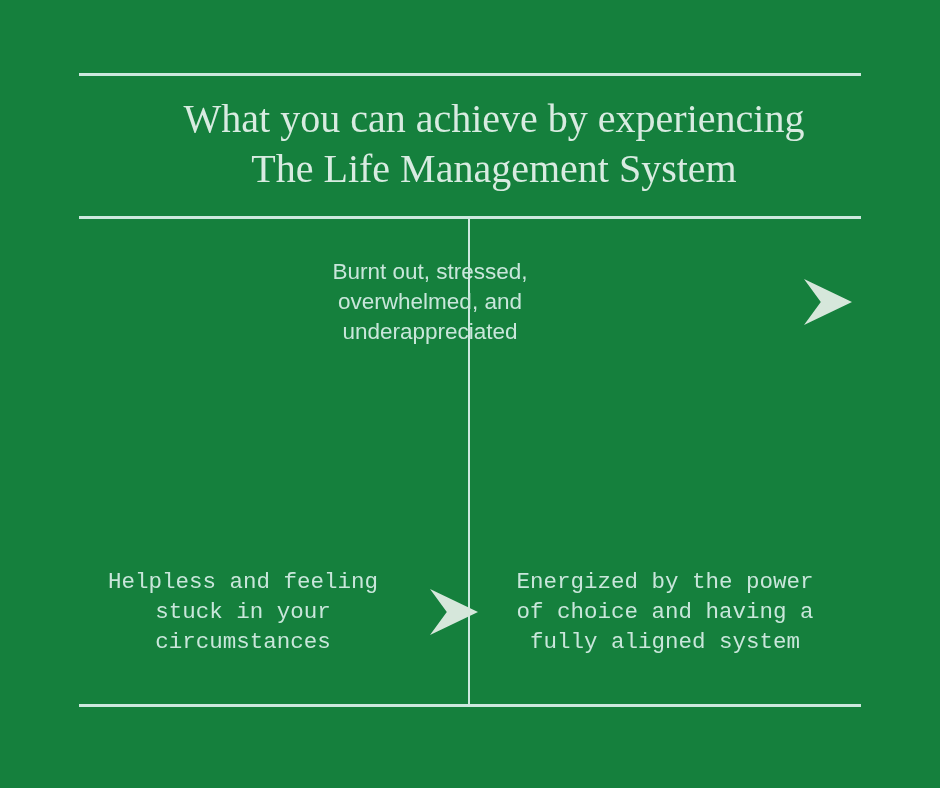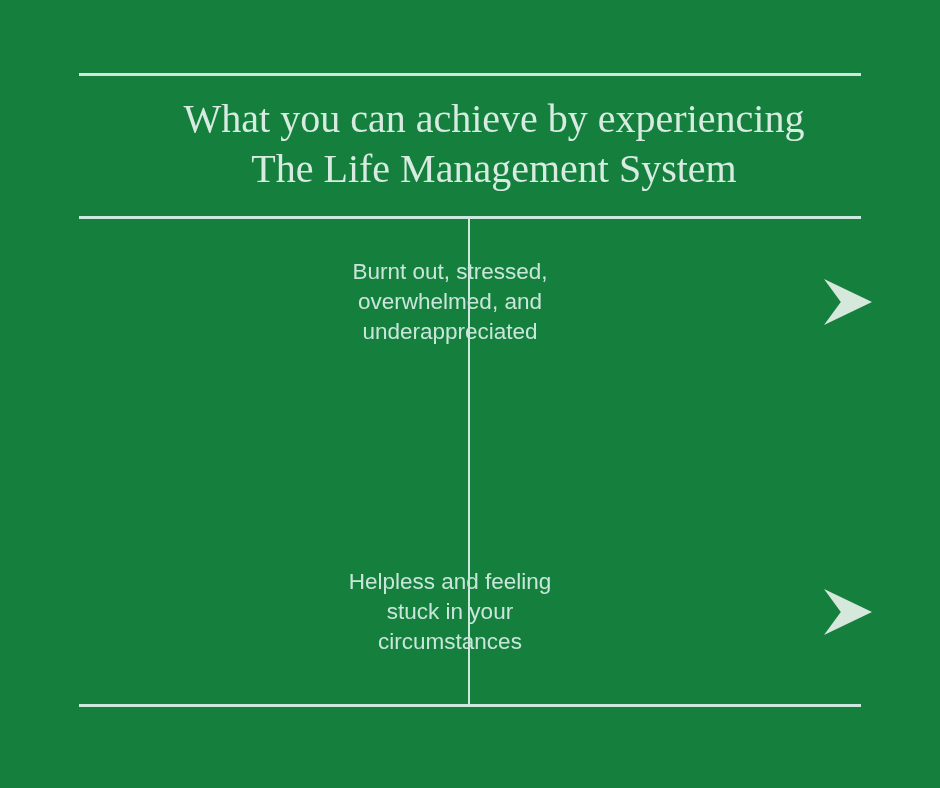--- a/index.html
+++ b/index.html
@@ -43,30 +43,30 @@
     font-family: "Liberation Serif", "DejaVu Serif", serif;
     font-size: 40px;
     line-height: 50px;
     font-weight: 400;
     color: #D8EBE1;
     white-space: pre-line;
     z-index: 2;
   }
   .row {
     position: absolute;
-    left: 76px;
+    left: 56px;
     width: 796px;
     height: 90px;
     display: flex;
     align-items: center;
     z-index: 2;
   }
   .row.r1 { top: 257px; }
   .row.r2 { top: 404px; }
-  .row.r3 { top: 567px; }
+  .row.r3 { top: 567px; font-family: Liberation Mono, monospace; }
   .cell {
     flex: 1 1 0;
     text-align: center;
     font-size: 22.5px;
     line-height: 30px;
     color: #C9E6DB;
     white-space: pre-line;
   }
   .arrow-wrap {
     flex: 0 0 48px;
@@ -105,17 +105,20 @@
   </div>
 
 
   <div class="row r3">
     <div class="cell">Helpless and feeling
 stuck in your
 circumstances</div>
     <div class="arrow-wrap">
       <div class="chevron"></div>
     </div>
+    <div class="cell">Energized by the power
+of choice and having a
+fully aligned system</div>
   </div>
 
   <div class="hline bottom"></div>
 
 </div>
 
 </body></html>

